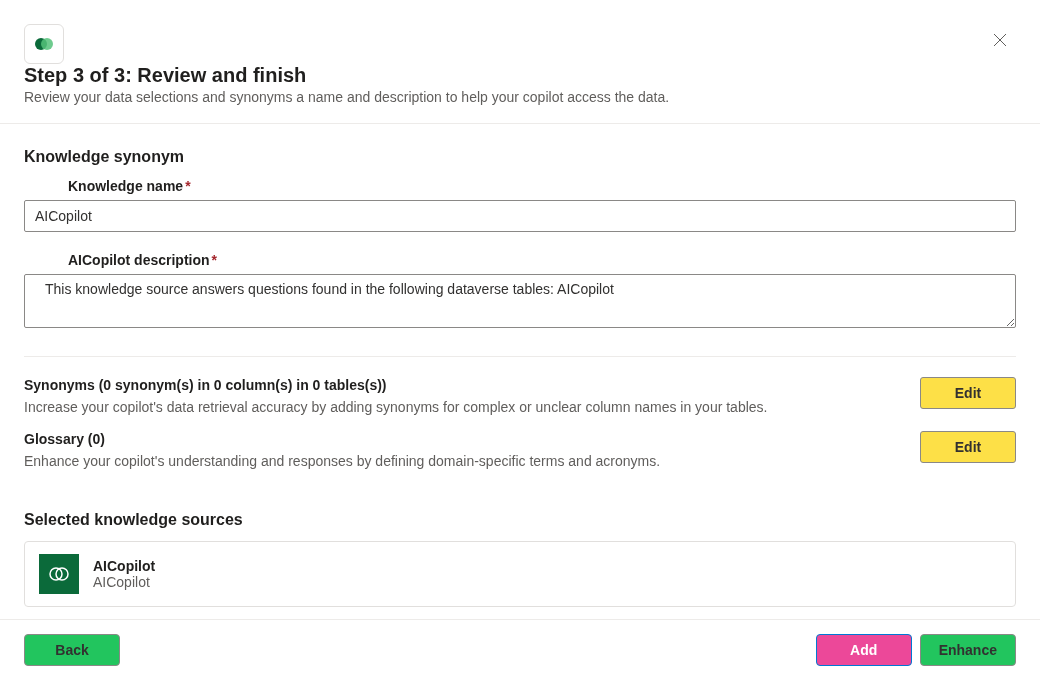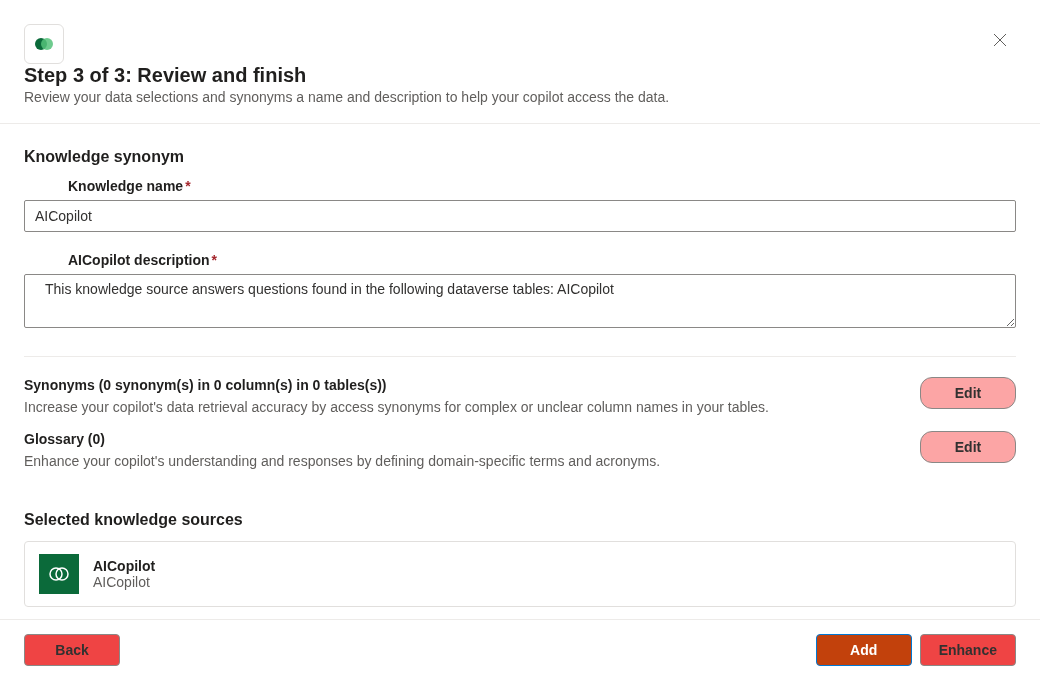--- a/index.html
+++ b/index.html
@@ -162,23 +162,23 @@
       margin-bottom: 6px;
     }
 
     .row-desc {
       font-size: 14px;
       color: #605e5c;
       margin-bottom: 16px;
     }
 
     .edit-btn {
-      background: #fca5a5;
+      background: #fde047;
       border: 1px solid #8a8886;
-      border-radius: 12px;
+      border-radius: 3px;
       padding: 6px 32px;
       font-size: 14px;
       font-weight: 600;
       font-family: inherit;
       color: #323130;
       cursor: pointer;
       height: 32px;
       min-width: 96px;
     }
 
@@ -244,27 +244,27 @@
       font-size: 14px;
       font-weight: 600;
       border-radius: 4px;
       padding: 6px 18px;
       height: 32px;
       cursor: pointer;
       min-width: 96px;
     }
 
     .btn-secondary {
-      background: #ef4444;
+      background: #22c55e;
       border: 1px solid #8a8886;
       color: #323130;
     }
 
     .btn-primary {
-      background: #c2410c;
+      background: #ec4899;
       border: 1px solid #0078d4;
       color: #ffffff;
       margin-right: 8px;
     }
   </style>
 </head>
 <body>
 
 <div class="header">
   <div class="header-icon">
@@ -301,21 +301,21 @@
       <span>AICopilot description</span><span class="required-star">*</span>
     </label>
     <textarea class="textarea-input" style="">This knowledge source answers questions found in the following dataverse tables: AICopilot</textarea>
   </div>
 
   <hr class="divider">
 
   <div class="row-with-edit">
     <div class="row-text">
       <div class="row-title">Synonyms (0 synonym(s) in 0 column(s) in 0 tables(s))</div>
-      <div class="row-desc">Increase your copilot's data retrieval accuracy by access synonyms for complex or unclear column names in your tables.</div>
+      <div class="row-desc">Increase your copilot's data retrieval accuracy by adding synonyms for complex or unclear column names in your tables.</div>
     </div>
     <button class="edit-btn">Edit</button>
   </div>
 
   <div class="row-with-edit">
     <div class="row-text">
       <div class="row-title">Glossary (0)</div>
       <div class="row-desc">Enhance your copilot's understanding and responses by defining domain-specific terms and acronyms.</div>
     </div>
     <button class="edit-btn">Edit</button>

